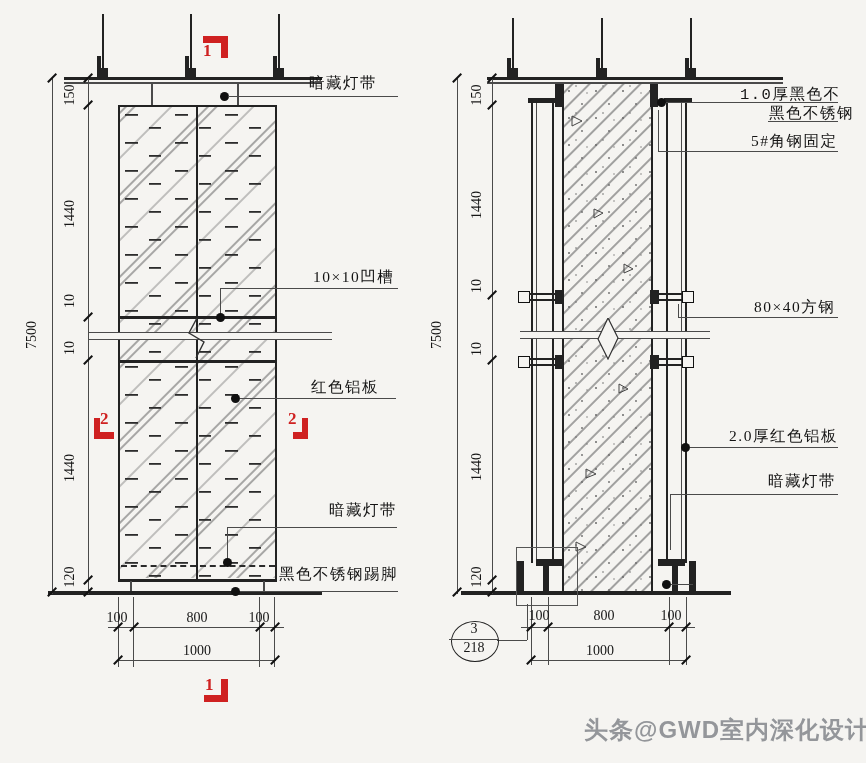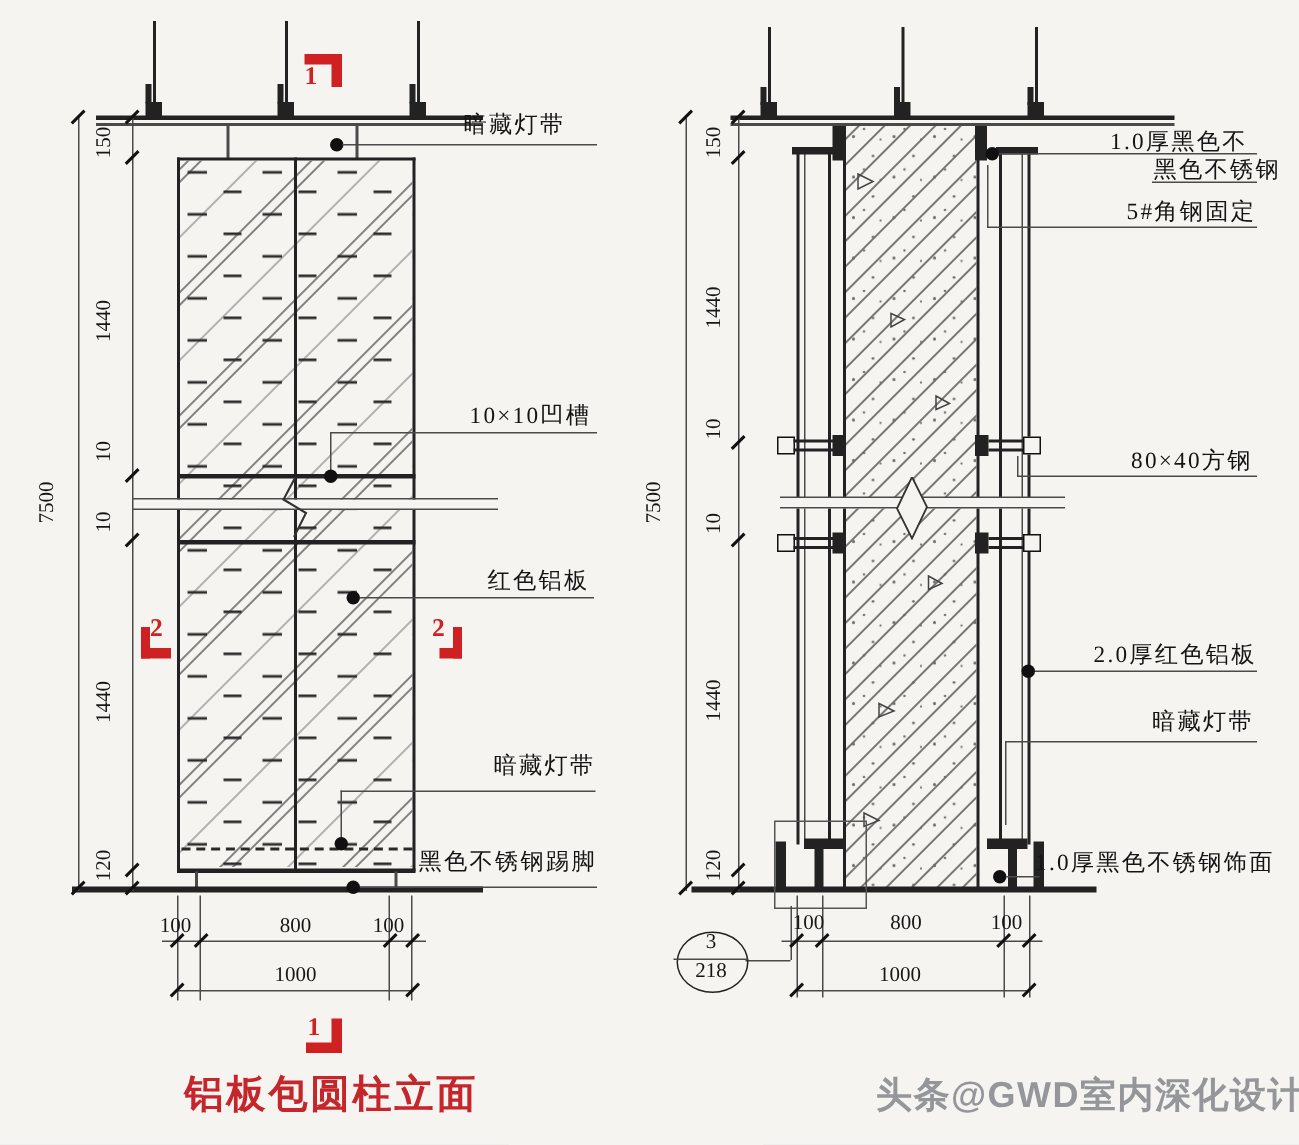--- a/index.html
+++ b/index.html
@@ -121,21 +121,21 @@
     <div class="lt" style="left:228px;top:96px;width:170px;height:1.2px;"></div>
     <div class="lbl" style="left:309px;top:73px;">暗藏灯带</div>
 
     <div class="lt" style="left:220px;top:288px;width:178px;height:1.2px;"></div>
     <div class="lt" style="left:220px;top:288px;width:1.2px;height:27px;"></div>
     <div class="dot" style="left:216px;top:313px;"></div>
     <div class="lbl" style="left:313px;top:267px;">10×10凹槽</div>
 
     <div class="dot" style="left:231px;top:394px;"></div>
     <div class="lt" style="left:240px;top:398px;width:156px;height:1.2px;"></div>
-    <div class="lbl" style="left:325px;top:377px;">红色铝板</div>
+    <div class="lbl" style="left:311px;top:377px;">红色铝板</div>
 
     <div class="lt" style="left:227px;top:527px;width:170px;height:1.2px;"></div>
     <div class="lt" style="left:227px;top:527px;width:1.2px;height:33px;"></div>
     <div class="dot" style="left:223px;top:558px;"></div>
     <div class="lbl" style="left:329px;top:500px;">暗藏灯带</div>
 
     <div class="dot" style="left:231px;top:587px;"></div>
     <div class="lt" style="left:240px;top:591px;width:158px;height:1.2px;"></div>
     <div class="lbl" style="left:279px;top:564px;">黑色不锈钢踢脚</div>
 
@@ -148,21 +148,20 @@
     <div class="rtxt" style="left:100px;top:409px;">2</div>
 
     <div class="red" style="left:302px;top:418px;width:6px;height:21px;"></div>
     <div class="red" style="left:293px;top:432px;width:15px;height:7px;"></div>
     <div class="rtxt" style="left:288px;top:409px;">2</div>
 
     <div class="red" style="left:221px;top:679px;width:7px;height:18px;"></div>
     <div class="red" style="left:204px;top:695px;width:24px;height:7px;"></div>
     <div class="rtxt" style="left:205px;top:675px;">1</div>
 
-    <div class="title" style="left:123px;top:712px;">铝板包圆柱立面</div>
   </div>
 
   <div class="ab" style="left:433px;top:0;width:433px;height:763px;">
 
     <div class="ln" style="left:79px;top:18px;width:2px;height:52px;"></div>
     <div class="ln" style="left:74px;top:58px;width:4px;height:12px;"></div>
     <div class="ln" style="left:74px;top:68px;width:11px;height:10px;"></div>
     <div class="ln" style="left:168px;top:18px;width:2px;height:52px;"></div>
     <div class="ln" style="left:163px;top:58px;width:4px;height:12px;"></div>
     <div class="ln" style="left:163px;top:68px;width:11px;height:10px;"></div>
@@ -283,21 +282,21 @@
     <div class="dimh" style="left:92px;top:608px;width:28px;">100</div>
     <div class="dimh" style="left:154px;top:608px;width:34px;">800</div>
     <div class="dimh" style="left:224px;top:608px;width:28px;">100</div>
     <div class="lt" style="left:98px;top:660px;width:155px;height:1.3px;"></div>
     <div class="tick" style="left:92px;top:659px;"></div>
     <div class="tick" style="left:247px;top:659px;"></div>
     <div class="dimh" style="left:146px;top:643px;width:42px;">1000</div>
 
     <div class="dot" style="left:224px;top:98px;"></div>
     <div class="lt" style="left:233px;top:102px;width:172px;height:1.2px;"></div>
-    <div class="lbl" style="left:307px;top:84px;">1.0厚黑色不</div>
+    <div class="lbl" style="left:307px;top:84px;font-family:Liberation Mono, monospace;">1.0厚黑色不</div>
     <div class="lbl" style="left:336px;top:103px;">黑色不锈钢</div>
     <div class="lt" style="left:335px;top:121px;width:70px;height:1.2px;"></div>
 
     <div class="lt" style="left:225px;top:110px;width:1.2px;height:42px;"></div>
     <div class="lt" style="left:225px;top:151px;width:180px;height:1.2px;"></div>
     <div class="lbl" style="left:318px;top:131px;">5#角钢固定</div>
 
     <div class="lt" style="left:245px;top:304px;width:1.2px;height:14px;"></div>
     <div class="lt" style="left:245px;top:317px;width:160px;height:1.2px;"></div>
     <div class="lbl" style="left:321px;top:297px;">80×40方钢</div>
@@ -305,19 +304,18 @@
     <div class="dot" style="left:248px;top:443px;"></div>
     <div class="lt" style="left:257px;top:447px;width:148px;height:1.2px;"></div>
     <div class="lbl" style="left:296px;top:426px;">2.0厚红色铝板</div>
 
     <div class="lt" style="left:237px;top:494px;width:168px;height:1.2px;"></div>
     <div class="lt" style="left:237px;top:494px;width:1.2px;height:56px;"></div>
     <div class="lbl" style="left:335px;top:471px;">暗藏灯带</div>
 
     <div class="dot" style="left:229px;top:580px;"></div>
     <div class="lt" style="left:238px;top:584px;width:22px;height:1.2px;"></div>
-    <div class="lbl" style="left:257px;top:565px;">1.0厚黑色不锈钢饰面</div>
 
   </div>
 
   <div class="wm" style="left:584px;top:714px;">头条@GWD室内深化设计</div>
 
 </div>
 
 </body></html>

